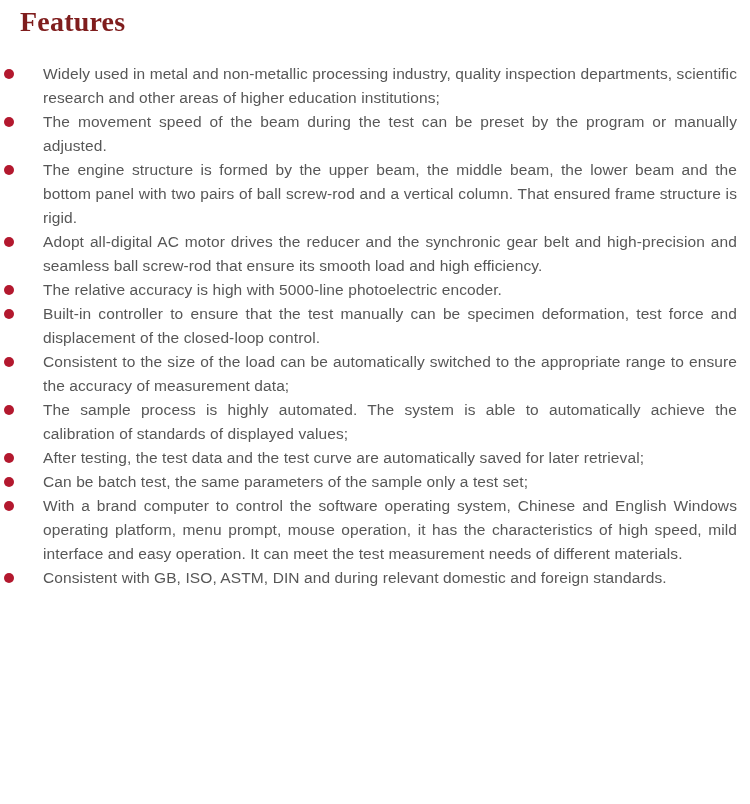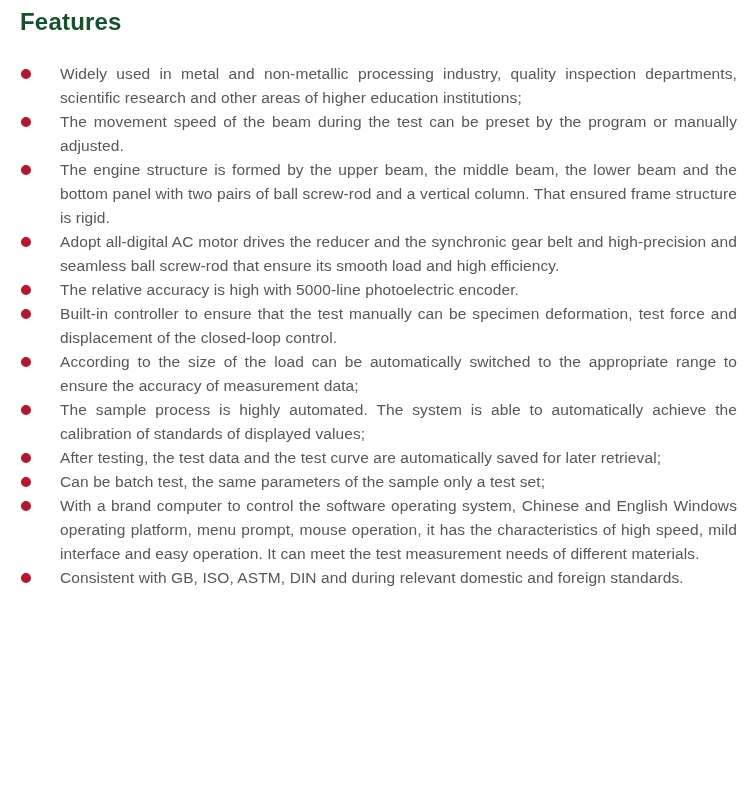--- a/index.html
+++ b/index.html
@@ -13,35 +13,35 @@
     height: 804px;
     overflow: hidden;
     font-family: "Liberation Sans", sans-serif;
   }
   .page {
     width: 750px;
     height: 804px;
     background: #ffffff;
   }
   .page-title {
-    font-family: Liberation Sans, sans-serif;
+    font-family: Liberation Serif, serif;
     font-weight: bold;
-    font-size: 24px;
+    font-size: 28px;
     line-height: 27px;
-    color: #14532d;
+    color: #7f1d1d;
     margin: 8px 0 0 20px;
     letter-spacing: 0.2px;
   }
   .features-list {
     margin-top: 27px;
   }
   .feature-item {
     display: flex;
     align-items: flex-start;
-    padding-left: 21px;
+    padding-left: 4px;
     padding-right: 13px;
   }
   .bullet {
     flex: 0 0 auto;
     width: 10px;
     height: 10px;
     border-radius: 50%;
     background: #b3182e;
     margin-top: 7px;
     margin-right: 29px;
@@ -92,21 +92,21 @@
 
     <div class="feature-item">
       <span class="bullet"></span>
       <span class="feature-text">Built-in controller to ensure that the test manually can be specimen deformation, test force and displacement of the closed-loop control.</span>
     </div>
 
 
 
     <div class="feature-item">
       <span class="bullet"></span>
-      <span class="feature-text">According to the size of the load can be automatically switched to the appropriate range to ensure the accuracy of measurement data;</span>
+      <span class="feature-text">Consistent to the size of the load can be automatically switched to the appropriate range to ensure the accuracy of measurement data;</span>
     </div>
 
 
     <div class="feature-item">
       <span class="bullet"></span>
       <span class="feature-text">The sample process is highly automated. The system is able to automatically achieve the calibration of standards of displayed values;</span>
     </div>
 
     <div class="feature-item">
       <span class="bullet"></span>

